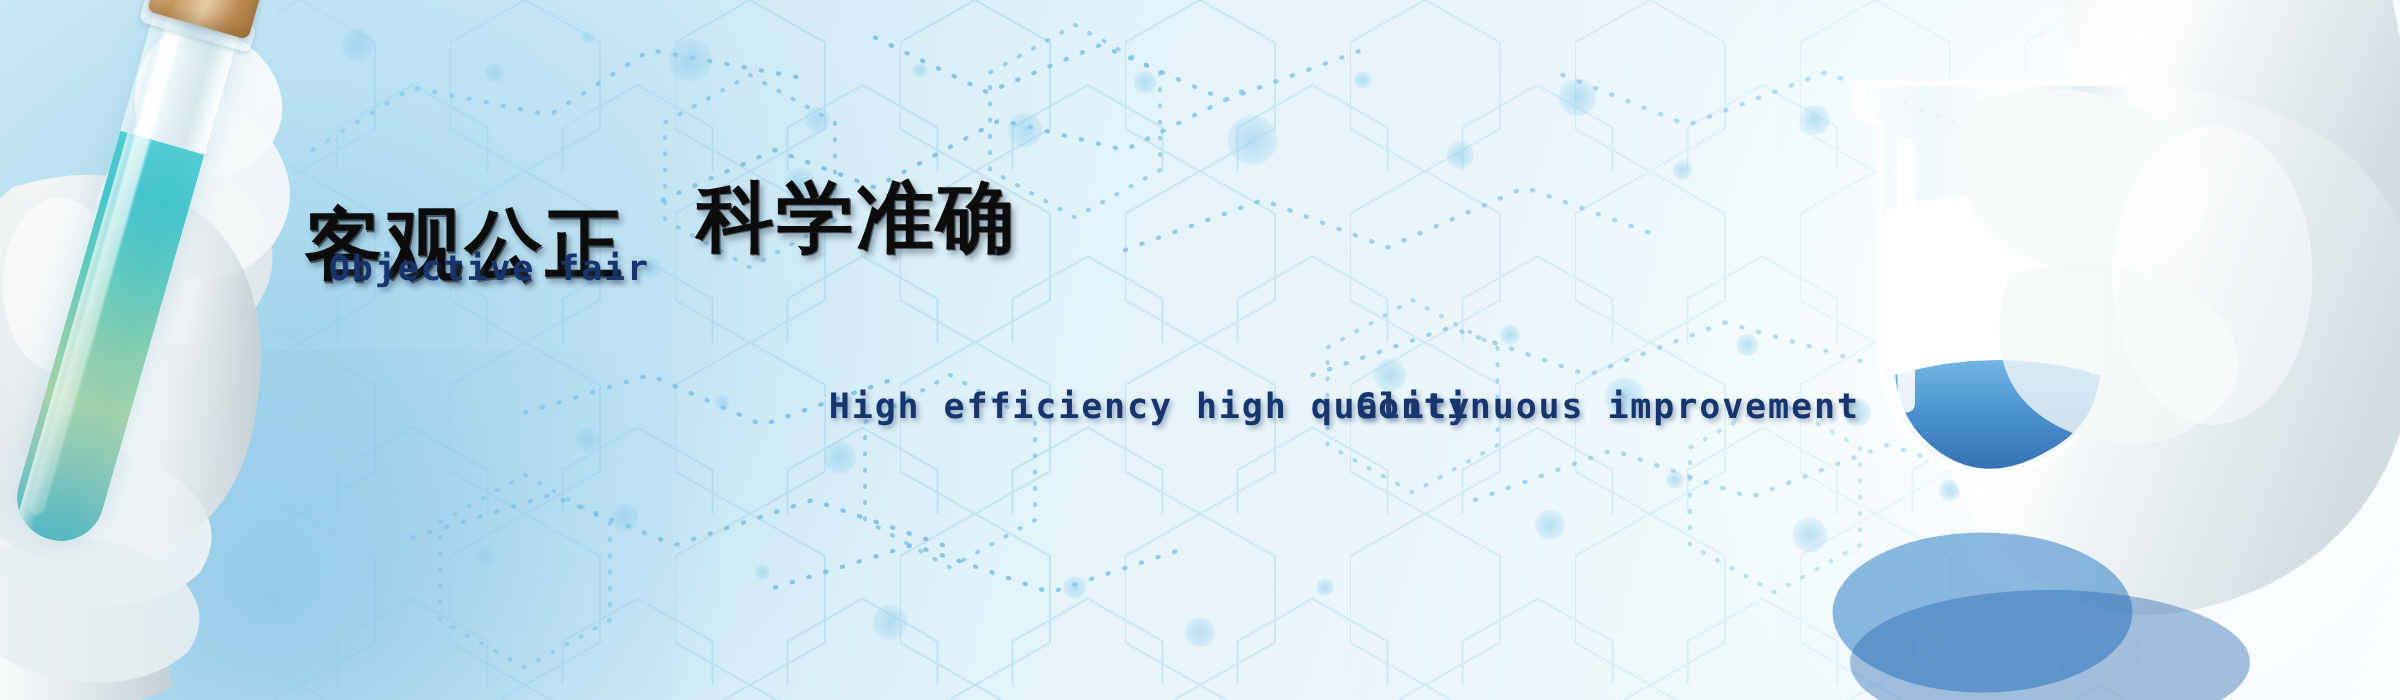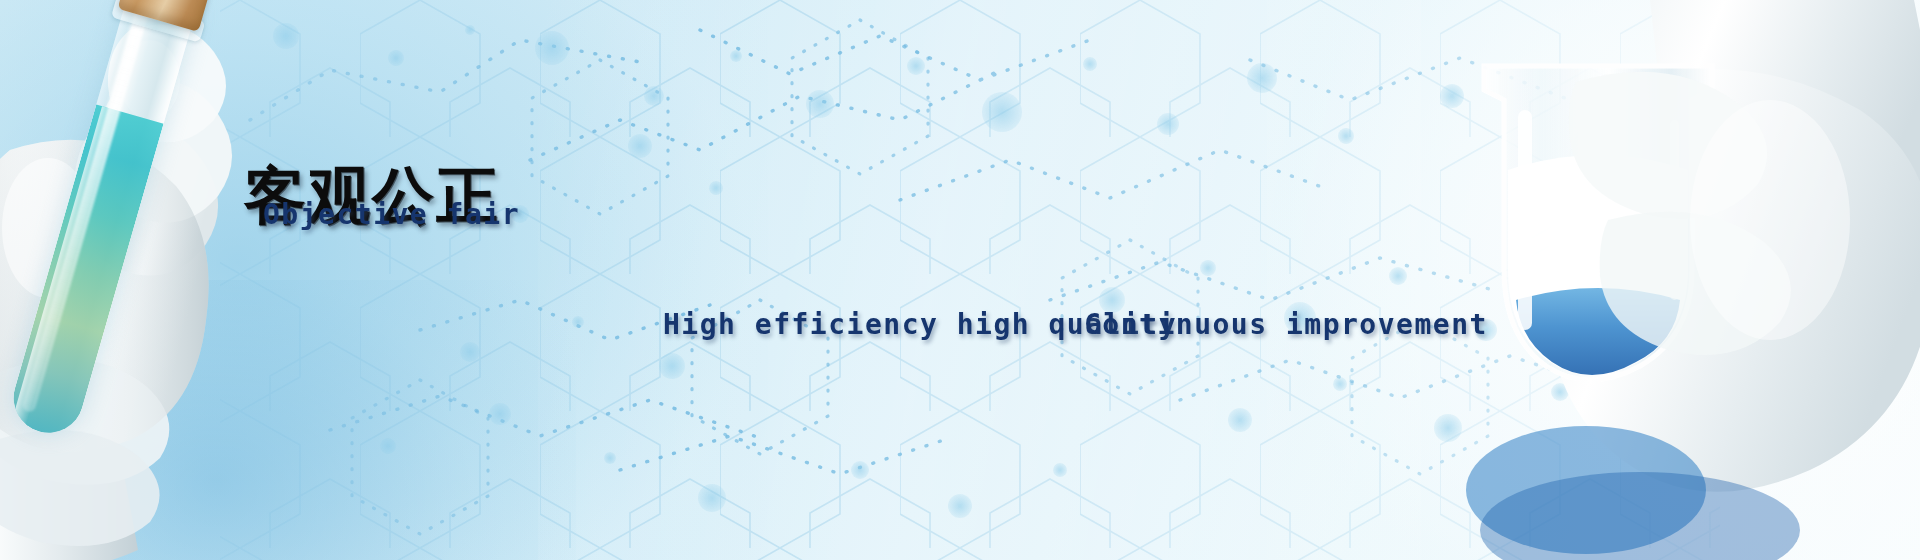--- a/index.html
+++ b/index.html
@@ -385,19 +385,20 @@
       <path d="M 236 112 Q 330 84 396 132 Q 444 170 418 214 Q 376 262 304 244
                Q 238 224 230 170 Q 226 132 236 112 Z" fill="#f6f9fa" opacity="0.90"></path>
       <path d="M 268 250 Q 362 226 424 272 Q 468 310 440 352 Q 398 398 328 380
                Q 266 360 260 306 Q 258 270 268 250 Z" fill="#f2f7f8" opacity="0.80"></path>
       <ellipse cx="430" cy="250" rx="80" ry="120" fill="#ffffff" opacity="0.45"></ellipse>
     </svg>
   </div>
 
   <div class="copy">
     <div class="line zh zh-1">客观公正</div>
+    <div class="line zh zh-2">科学准确</div>
     <div class="line en en-1">Objective fair</div>
 
     <div class="line en en-3">High efficiency high quality</div>
     <div class="line en en-4">Continuous improvement</div>
   </div>
 
 </div>
 
 </body></html>

